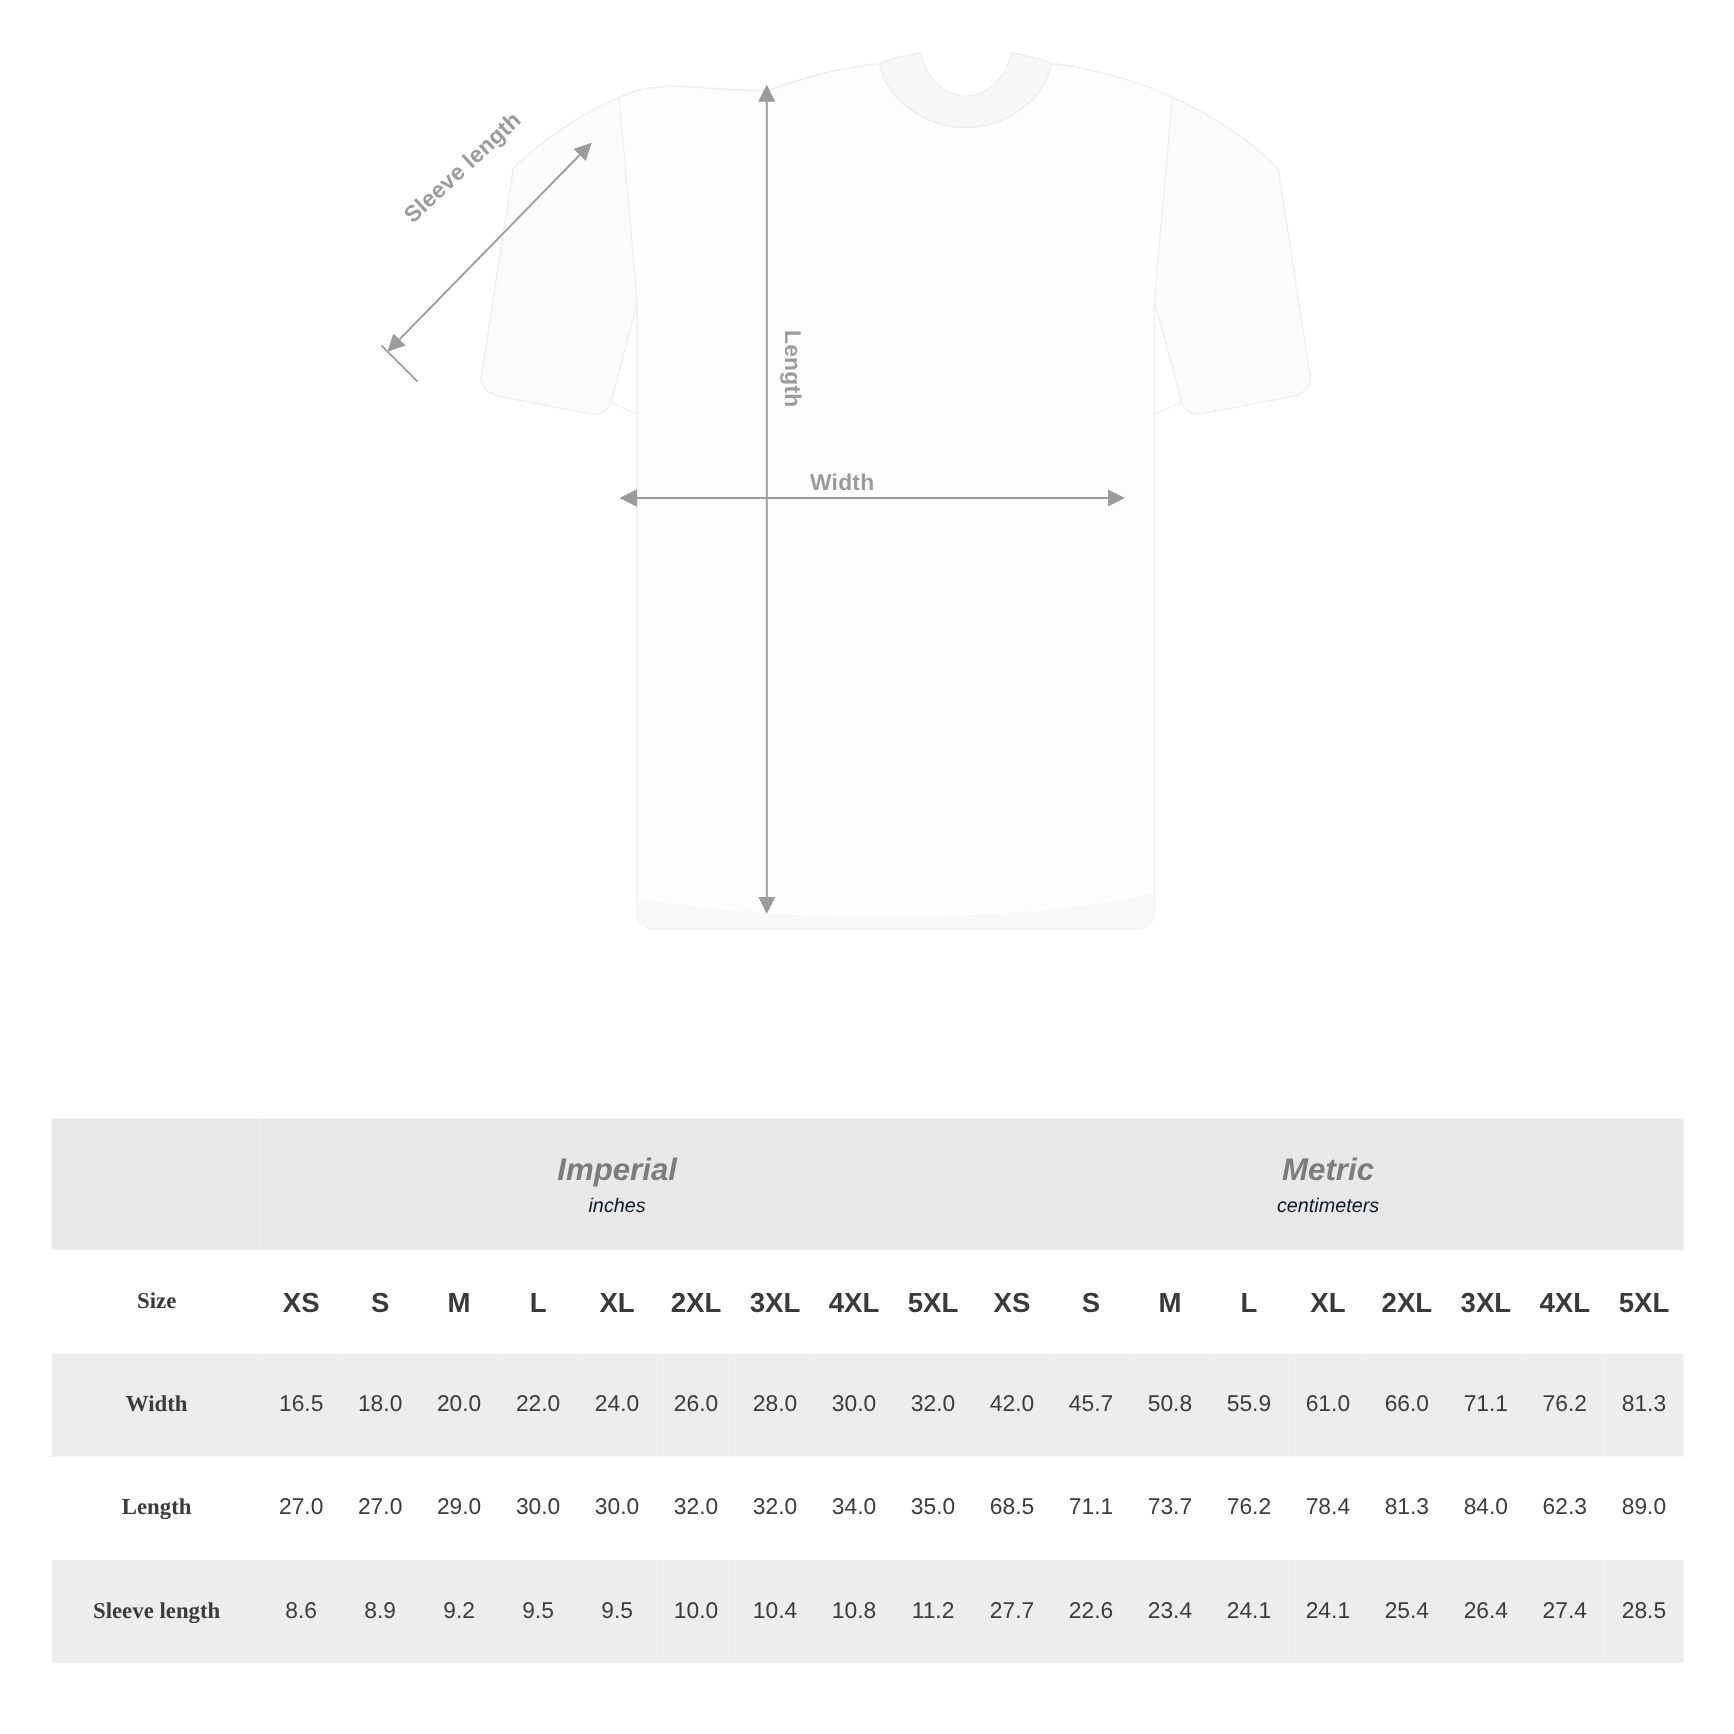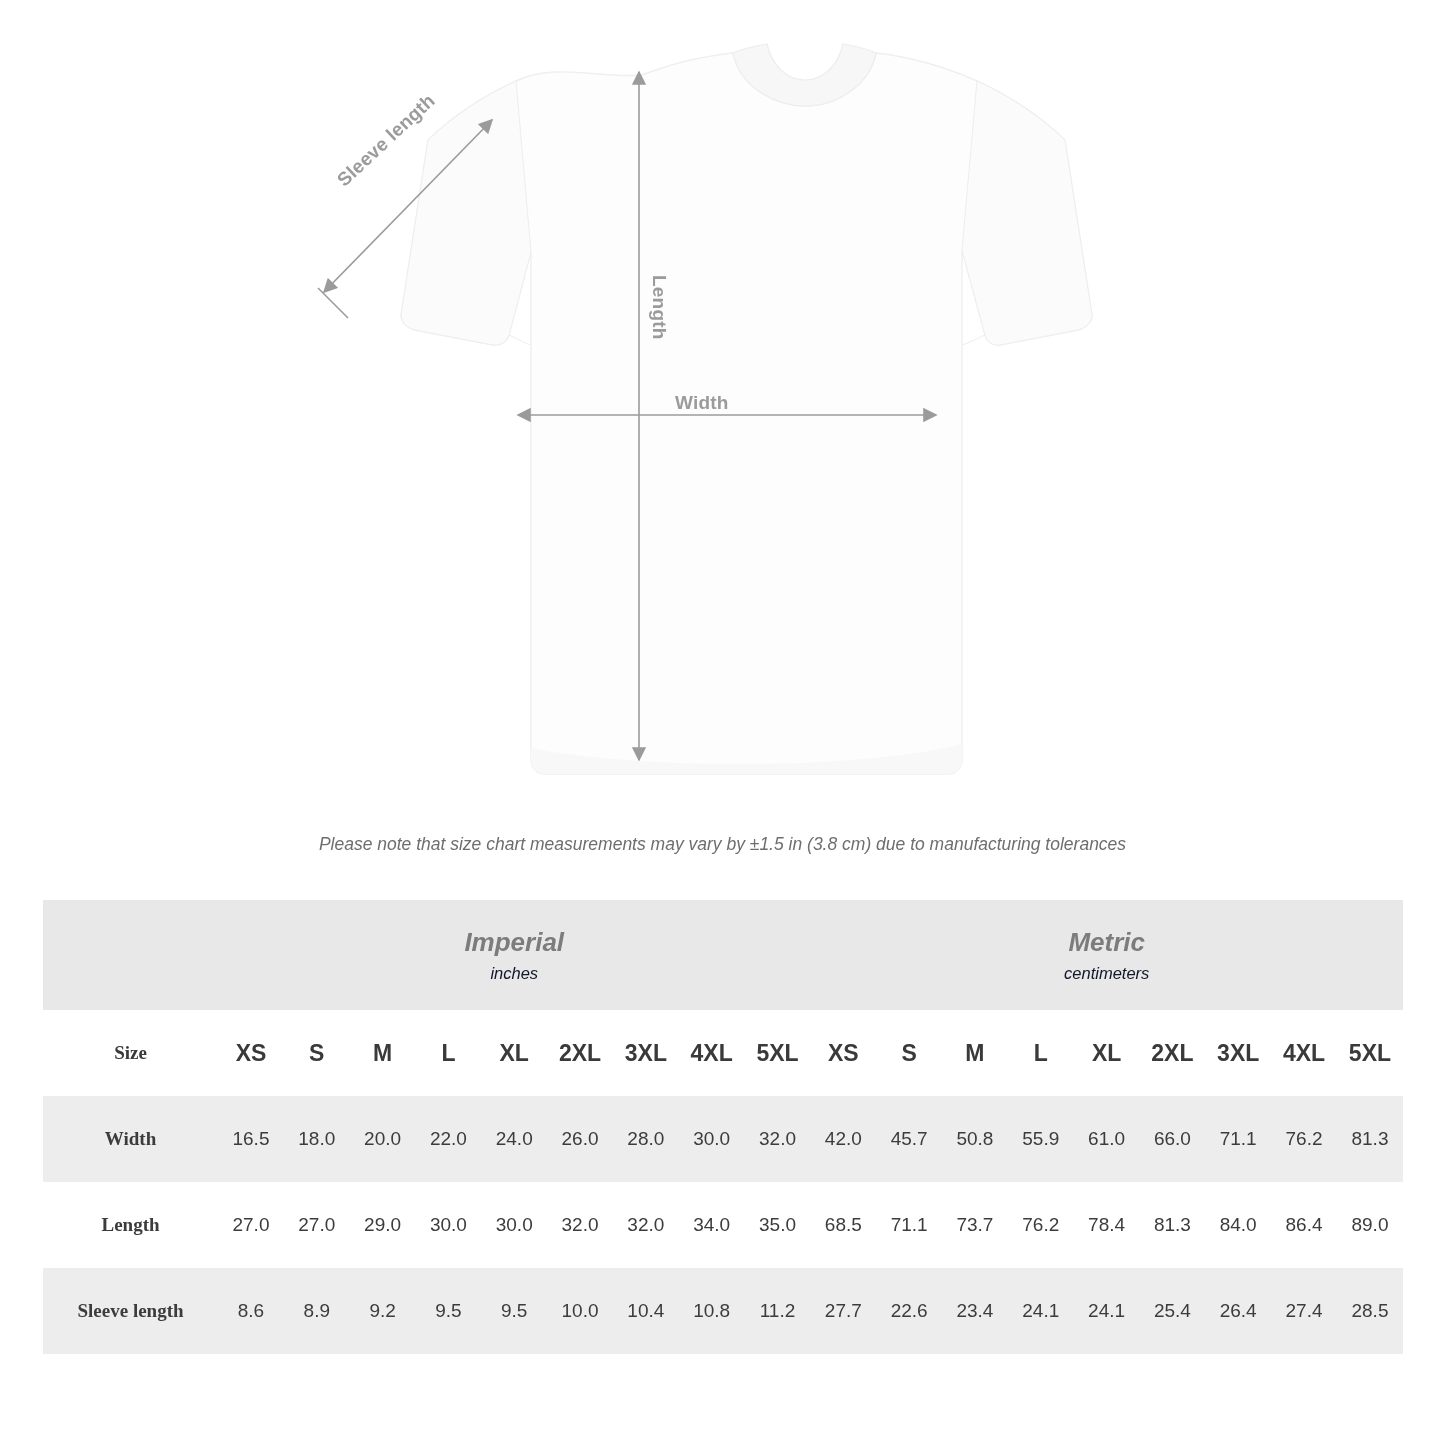--- a/index.html
+++ b/index.html
@@ -71,21 +71,21 @@
     font-style: italic;
     color: #6e6e6e;
     margin: 0;
     padding-top: 14px;
   }
 
   
   .table-wrap {
     position: absolute;
     left: 43px;
-    top: 900px;
+    top: 932px;
     width: 1360px;
   }
   table.size-table {
     border-collapse: collapse;
     width: 1360px;
     table-layout: fixed;
   }
   table.size-table td,
   table.size-table th {
     border: none;
@@ -199,21 +199,20 @@
 
       <line x1="492" y1="120" x2="324" y2="292" stroke="#9b9b9b" stroke-width="1.6" marker-start="url(#arrTail)" marker-end="url(#arrHead)"></line>
       <line x1="318" y1="288" x2="348" y2="318" stroke="#9b9b9b" stroke-width="1.6"></line>
     </svg>
 
     <div class="dim-label dim-width">Width</div>
     <div class="dim-label dim-length">Length</div>
     <div class="dim-label dim-sleeve">Sleeve length</div>
   </div>
 
-  <p class="chart-note">Please note that size chart measurements may vary by ±1.5 in (3.8 cm) due to manufacturing tolerances</p>
 
   <div class="table-wrap">
     <table class="size-table">
       <colgroup>
         <col class="col-label">
         <col class="col-data">
           <col class="col-data">
           <col class="col-data">
           <col class="col-data">
           <col class="col-data">
@@ -299,21 +298,21 @@
           <td>32.0</td>
           <td>34.0</td>
           <td>35.0</td>
           <td>68.5</td>
           <td>71.1</td>
           <td>73.7</td>
           <td>76.2</td>
           <td>78.4</td>
           <td>81.3</td>
           <td>84.0</td>
-          <td>86.4</td>
+          <td>62.3</td>
           <td>89.0</td>
         </tr>
 
         <tr class="data-row shade">
           <td class="rowlabel">Sleeve length</td>
           <td>8.6</td>
           <td>8.9</td>
           <td>9.2</td>
           <td>9.5</td>
           <td>9.5</td>

